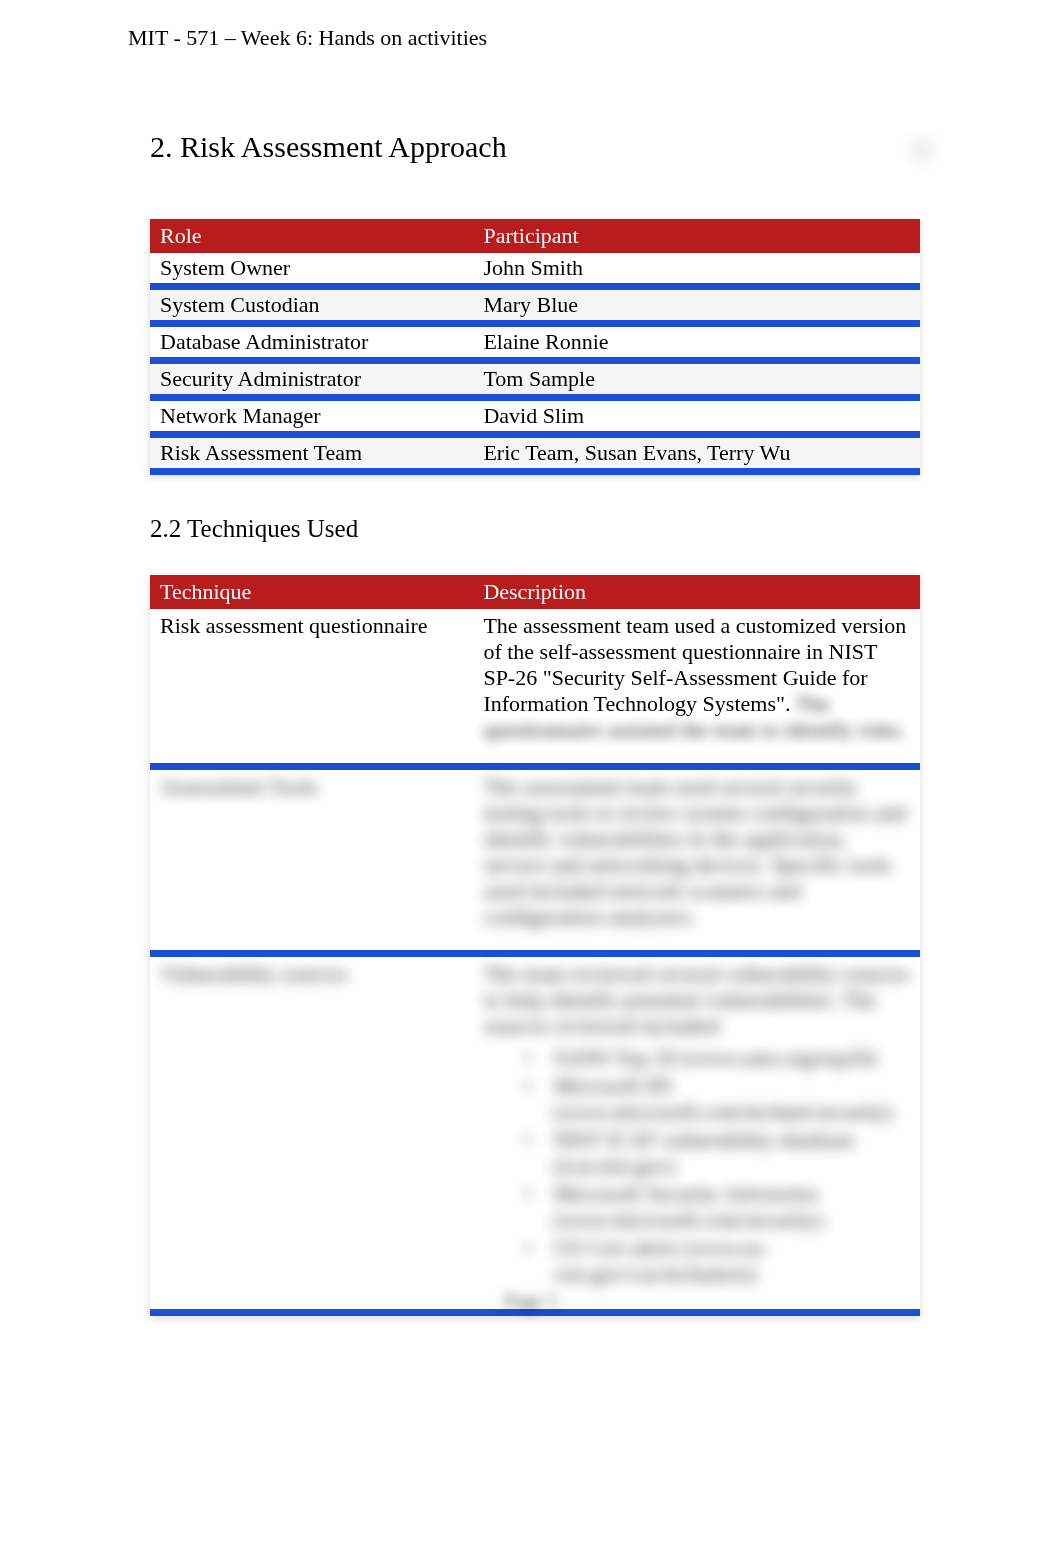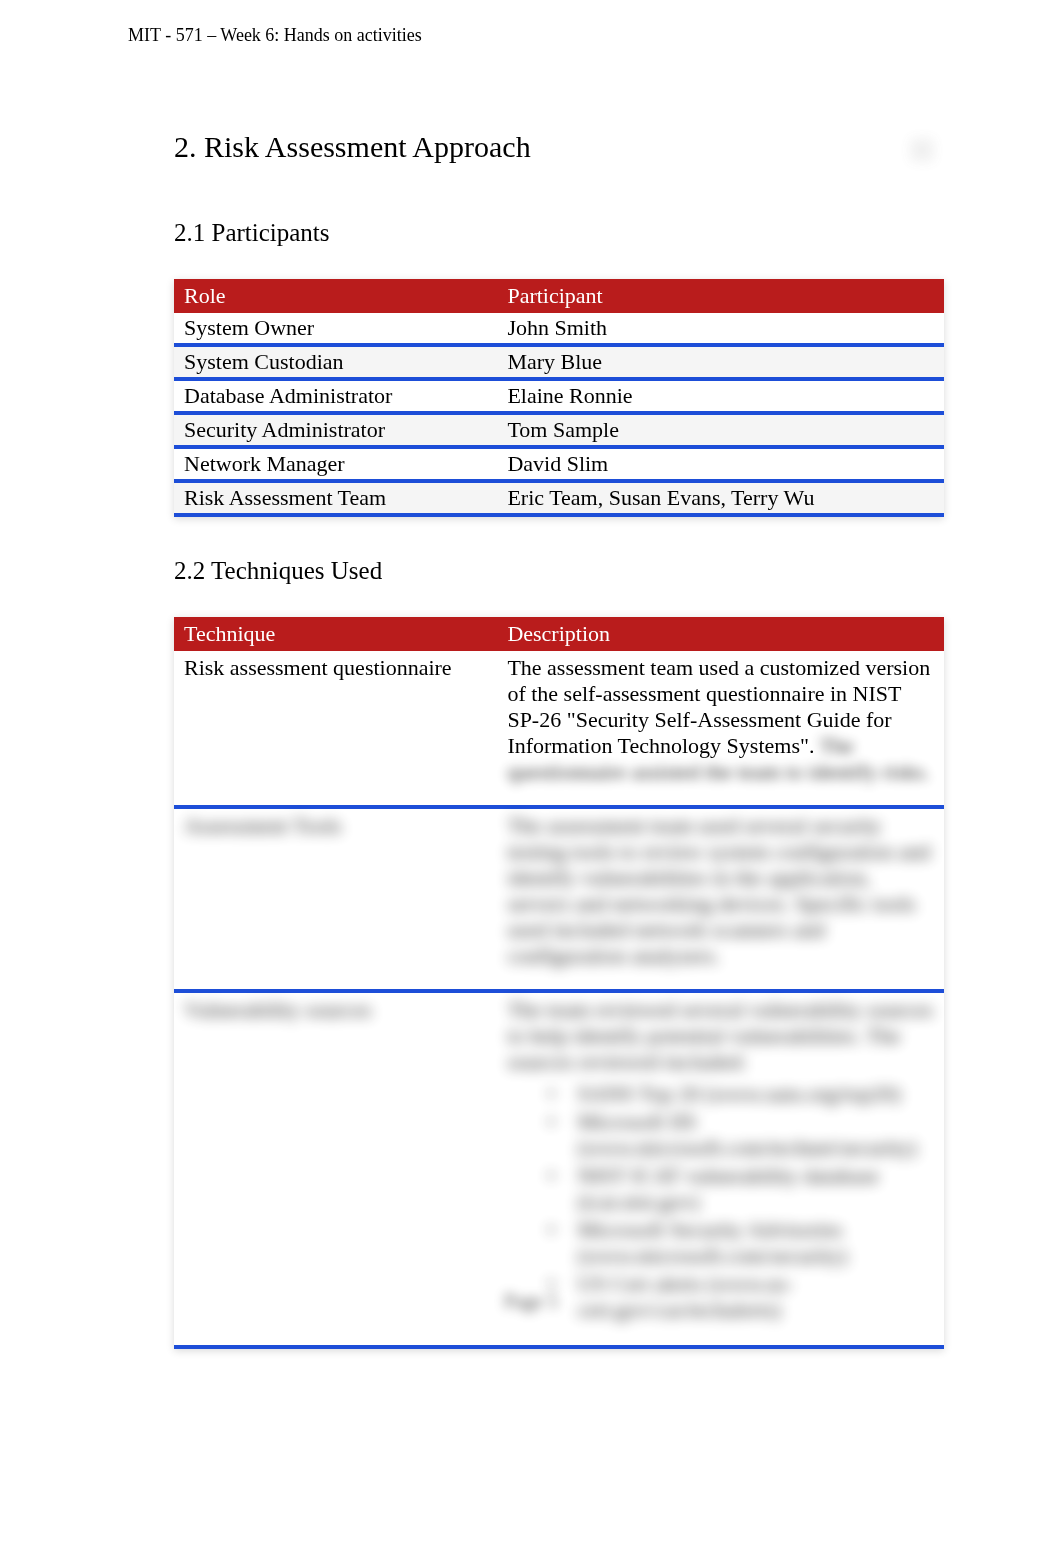--- a/index.html
+++ b/index.html
@@ -12,27 +12,27 @@
       background: #ffffff;
       width: 1062px;
       height: 1561px;
       position: relative;
       color: #000000;
     }
     .page-header {
       position: absolute;
       top: 25px;
       left: 128px;
-      font-size: 18px;
+      font-size: 22px;
       color: #000000;
     }
     .content {
       position: absolute;
       top: 130px;
-      left: 174px;
+      left: 150px;
       width: 770px;
     }
     .section-title {
       font-size: 30px;
       font-weight: normal;
       margin-bottom: 55px;
     }
     .subsection-title {
       font-size: 25px;
       font-weight: normal;
@@ -51,21 +51,21 @@
       color: #ffffff;
       font-weight: normal;
       text-align: left;
       padding: 4px 10px;
       font-size: 22px;
     }
     .participants-table td,
     .techniques-table td {
       padding: 2px 10px;
       font-size: 22px;
-      border-bottom: 4px solid #1d4ed8;
+      border-bottom: 7px solid #1d4ed8;
       vertical-align: top;
     }
     .participants-table tr:nth-child(even) td {
       background: #f5f5f5;
     }
     .participants-table .col-role {
       width: 42%;
     }
     .techniques-table .col-technique {
       width: 42%;
@@ -123,21 +123,20 @@
 <body>
 
 <div class="page-header">MIT - 571 – Week 6: Hands on activities</div>
 
 <div class="corner-mark"></div>
 
 <div class="content">
 
   <h2 class="section-title">2. Risk Assessment Approach</h2>
 
-  <h3 class="subsection-title">2.1 Participants</h3>
 
   <table class="participants-table">
     <thead>
       <tr>
         <th class="col-role">Role</th>
         <th>Participant</th>
       </tr>
     </thead>
     <tbody>
       <tr>

